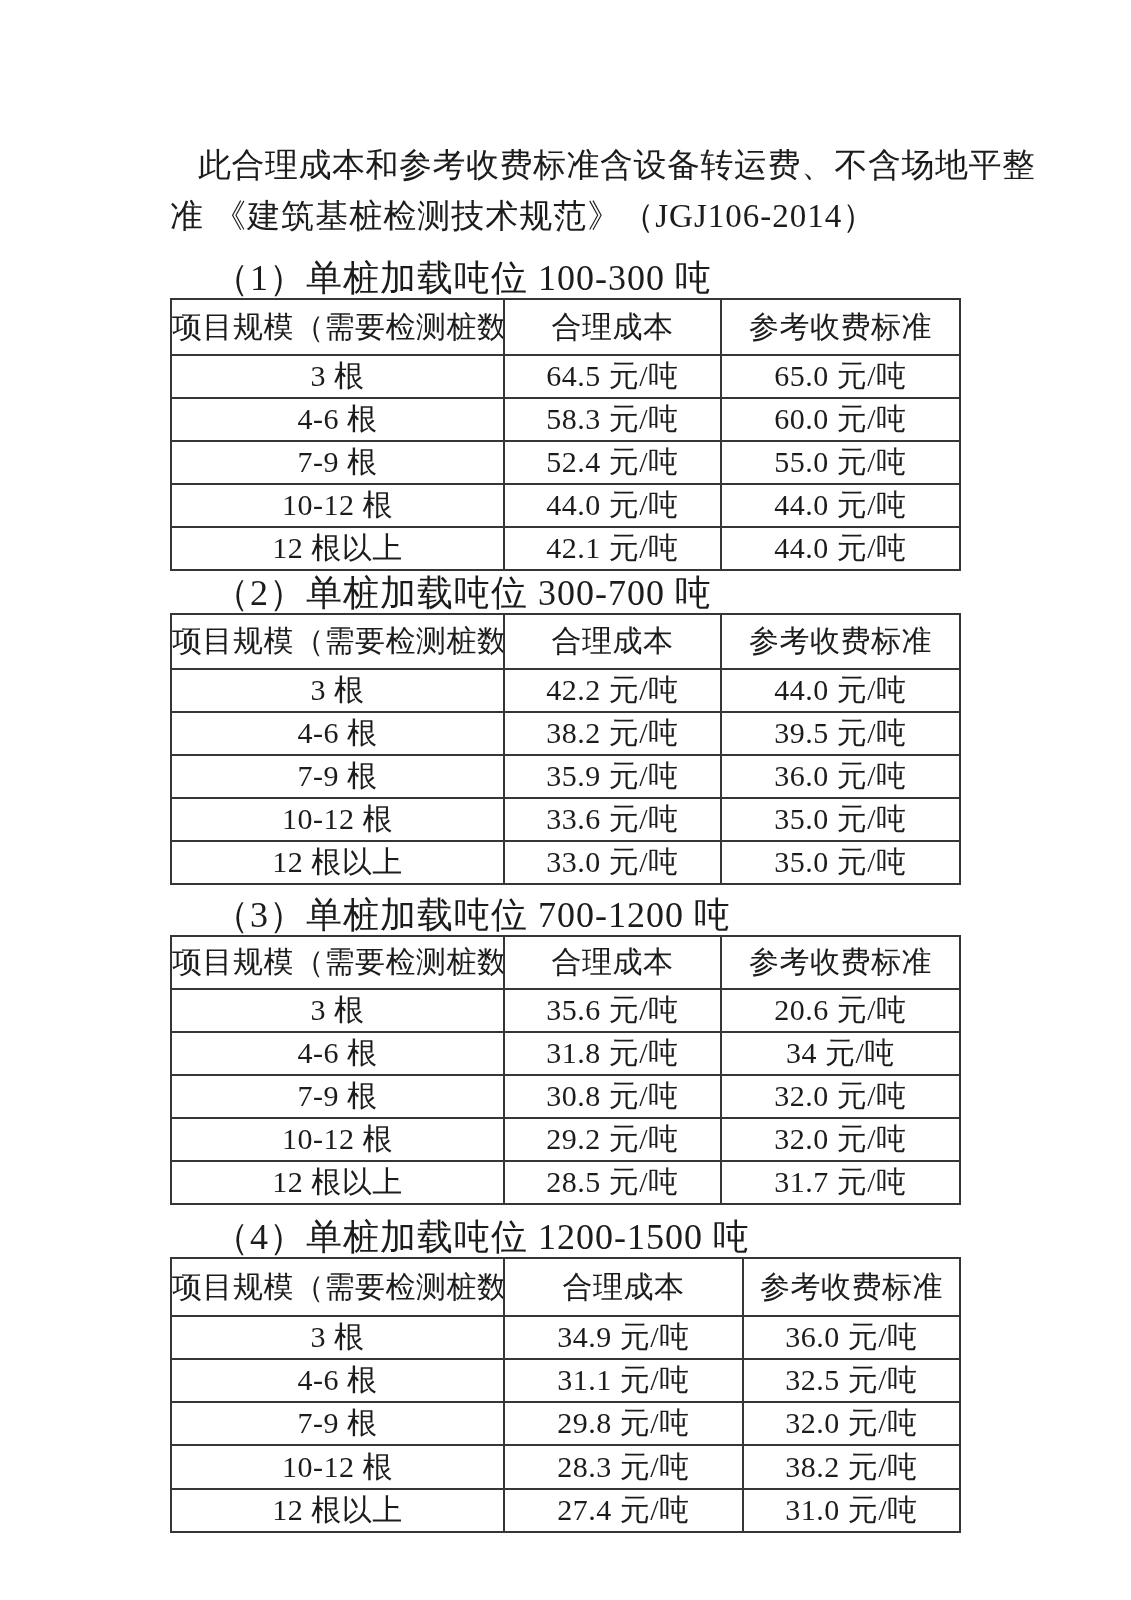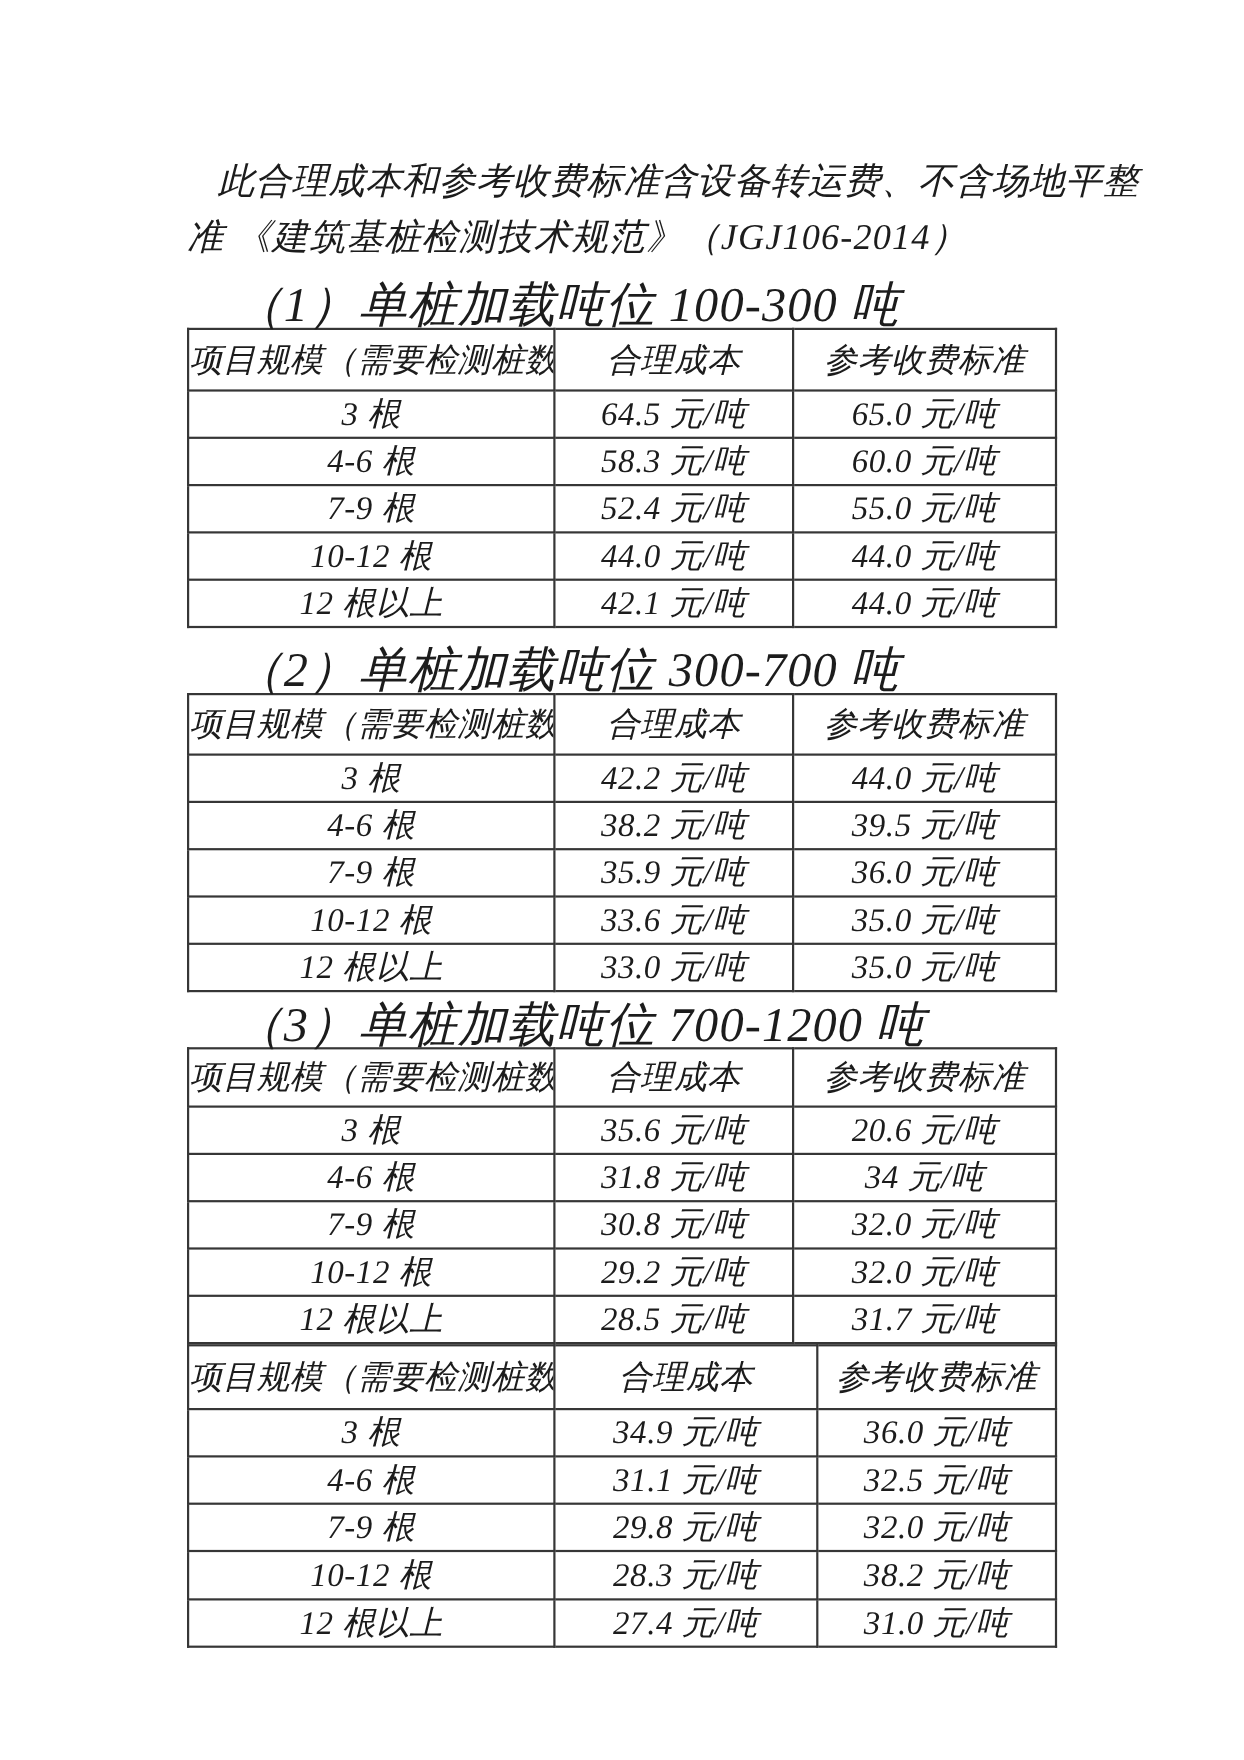--- a/index.html
+++ b/index.html
@@ -1,39 +1,39 @@
 <!DOCTYPE html>
 <html><head>
 <meta charset="utf-8">
 <style>
   html,body{margin:0;padding:0;background:#ffffff;}
   body{
     width:1131px;height:1600px;overflow:hidden;
     font-family:"Liberation Serif","DejaVu Serif",serif;
     color:#1c1c1c;
   }
-  .page{box-sizing:border-box;width:1131px;height:1600px;padding:140px 170px 0 170px;font-style:italic;}
+  .page{box-sizing:border-box;width:1131px;height:1600px;padding:140px 170px 0 170px;}
 
   
   .intro{margin:0;}
   .intro-line{
     font-size:33px;line-height:51px;white-space:nowrap;
     text-align:justify;text-align-last:justify;
     letter-spacing:0.5px;
   }
   .intro-line.first{text-indent:28px;}
   .intro-line.last{text-align:left;text-align-last:left;white-space:normal;letter-spacing:1px;}
 
   
   .section-title{
-    font-size:44px;line-height:40px;height:40px;
+    font-size:36px;line-height:40px;height:40px;
     padding-left:43px;letter-spacing:1px;white-space:nowrap;
   }
   .st1{margin-top:16px;}
-  .st2{margin-top:19px;}
+  .st2{margin-top:2px;}
   .st3{margin-top:10px;}
   .st4{margin-top:12px;}
 
   
   table.fee-table{
     border-collapse:collapse;table-layout:fixed;
     width:791px;
     border:2px solid #222222;
   }
   table.fee-table th,table.fee-table td{
@@ -194,20 +194,21 @@
         <td>32.0 元/吨</td>
       </tr>
       <tr>
         <td>12 根以上</td>
         <td>28.5 元/吨</td>
         <td>31.7 元/吨</td>
       </tr>
     </tbody>
   </table>
 
+  <div class="section-title st4">（4）单桩加载吨位 1200-1500 吨</div>
   <table class="fee-table t4">
     <colgroup>
         <col class="c1">
         <col class="c2">
         <col class="c3">
       </colgroup>
     <thead>
       <tr>
         <th>项目规模（需要检测桩数量）</th>
         <th>合理成本</th>

